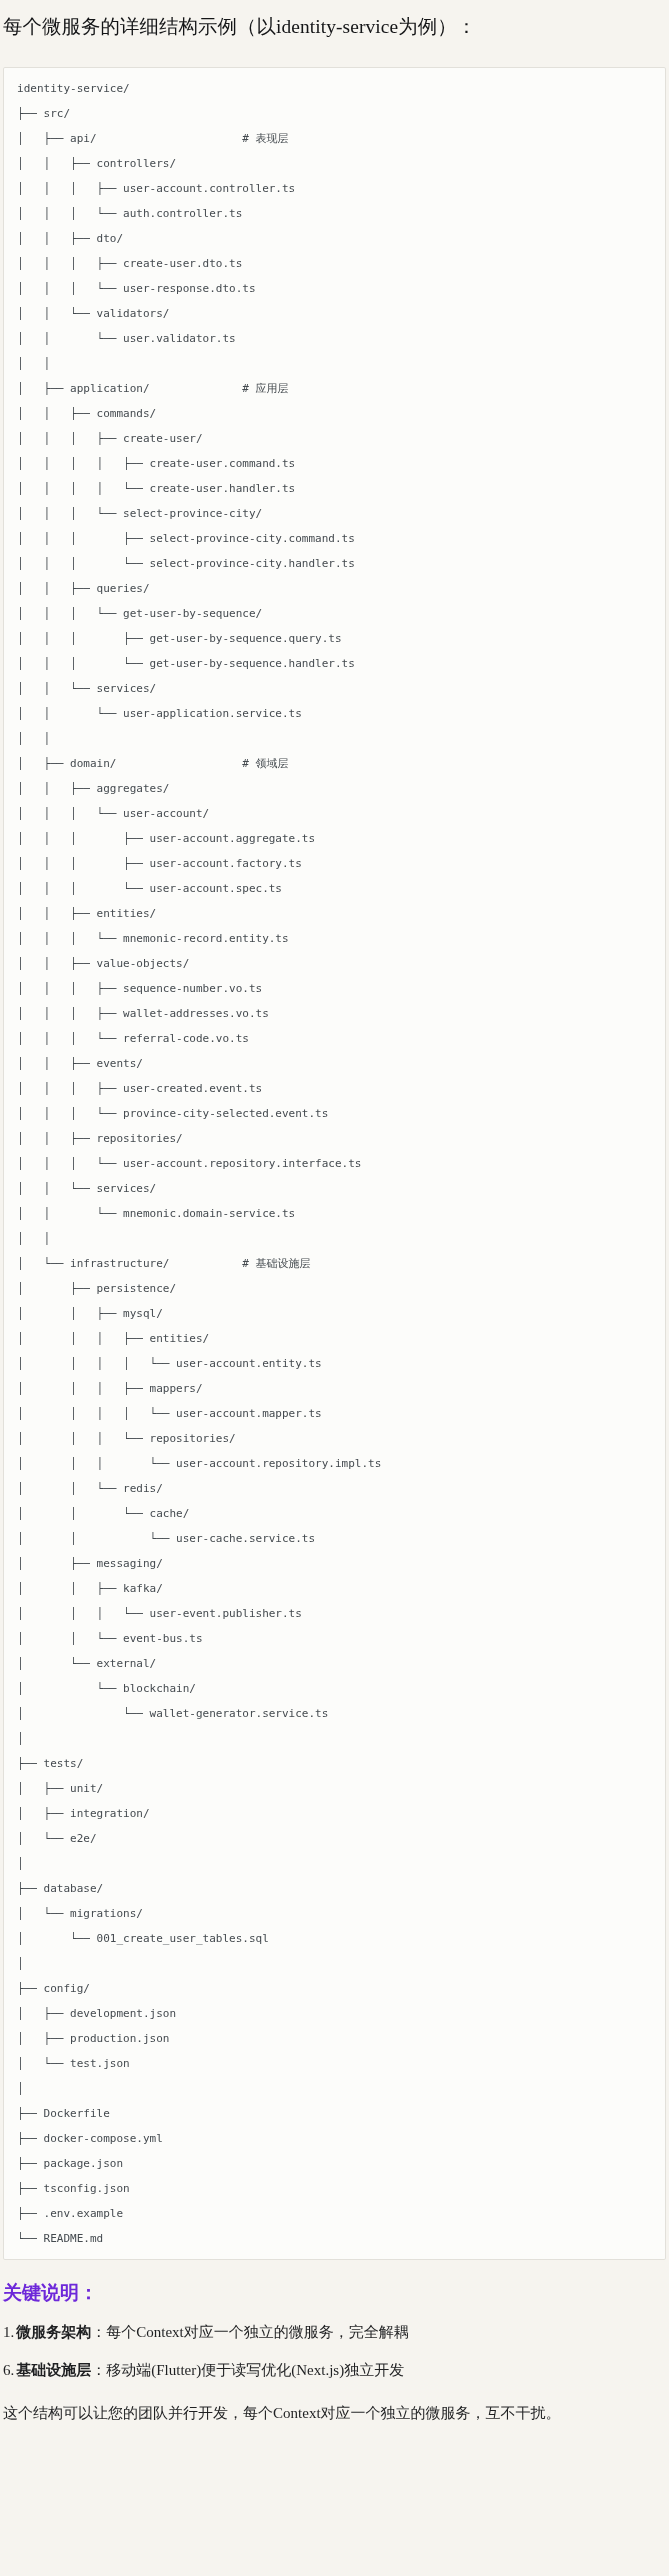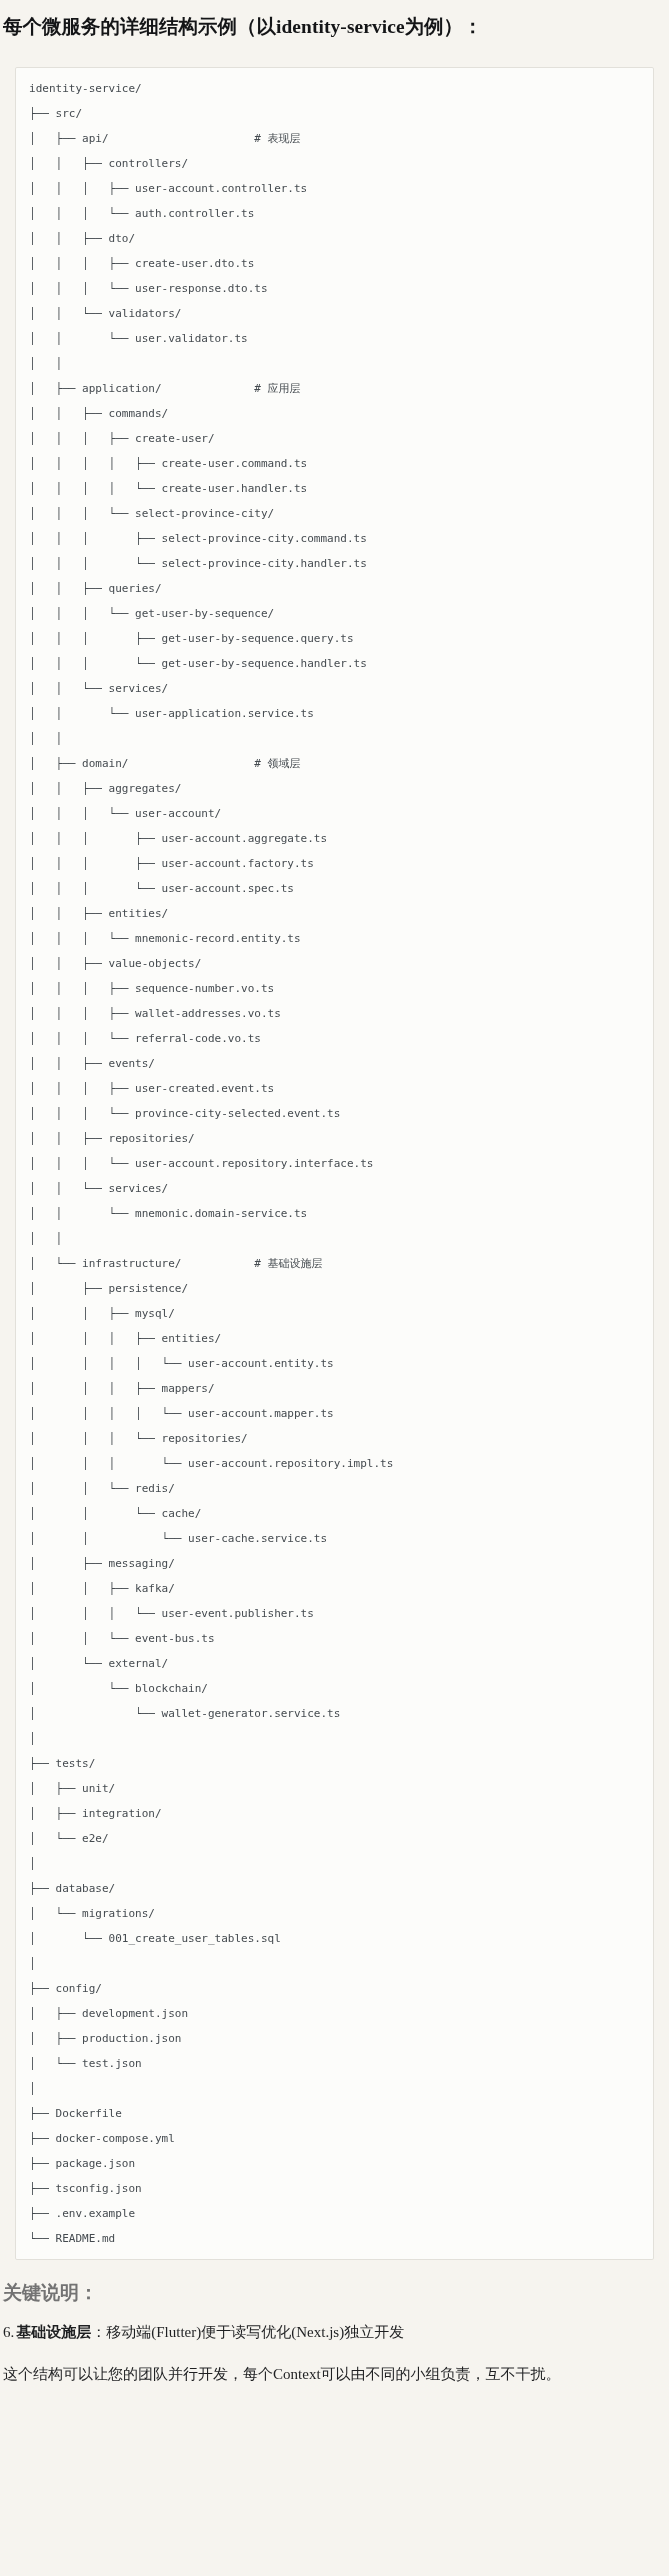--- a/index.html
+++ b/index.html
@@ -12,46 +12,46 @@
   html,body{margin:0;padding:0;}
   body{
     width:669px;
     background:var(--page-bg);
     color:var(--body-text);
     font-family:"Liberation Serif", serif;
   }
   .page{padding:2.5px 3.1px 6.3px 3.1px;}
   .doc-title{
     font-size:19.4px;
-    font-weight:700;
+    font-weight:400;
     margin:10px 0 27px 0;
     color:#141517;
     letter-spacing:0.1px;
   }
   .code-block{
     background:var(--code-bg);
     border:0.6px solid var(--code-border);
     border-radius:1.9px;
-    margin:12px;
+    margin:0;
     padding:8px 13px;
     overflow:hidden;
   }
   .code-block code{
     display:block;
     font-family:"DejaVu Sans Mono", monospace;
     font-size:11px;
     line-height:25px;
     color:var(--code-text);
     white-space:pre;
   }
   .notes-heading{
     font-size:19px;
     font-weight:700;
     margin:20px 0 15px 0;
-    color:#737373;
+    color:#6d28d9;
   }
   .note-item{
     font-size:15px;
     line-height:22.5px;
     margin:0 0 16.3px 0;
     color:#1f2022;
   }
   .note-item .num{margin-right:1.9px;}
   .note-item .label{font-weight:700;}
   .footer-text{
@@ -152,19 +152,20 @@
 ├── Dockerfile
 ├── docker-compose.yml
 ├── package.json
 ├── tsconfig.json
 ├── .env.example
 └── README.md</code></pre>
 
   <div class="notes-heading">关键说明：</div>
 
   <div id="notes-list">
+      <div class="note-item"><span class="num">1.</span><span class="label">微服务架构</span><span class="text">：每个Context对应一个独立的微服务，完全解耦</span></div>
       <div class="note-item"><span class="num">6.</span><span class="label">基础设施层</span><span class="text">：移动端(Flutter)便于读写优化(Next.js)独立开发</span></div>
     </div>
 
-  <div class="footer-text">这个结构可以让您的团队并行开发，每个Context可以由不同的小组负责，互不干扰。</div>
+  <div class="footer-text">这个结构可以让您的团队并行开发，每个Context对应一个独立的微服务，互不干扰。</div>
 
 </div>
 
 
 </body></html>

